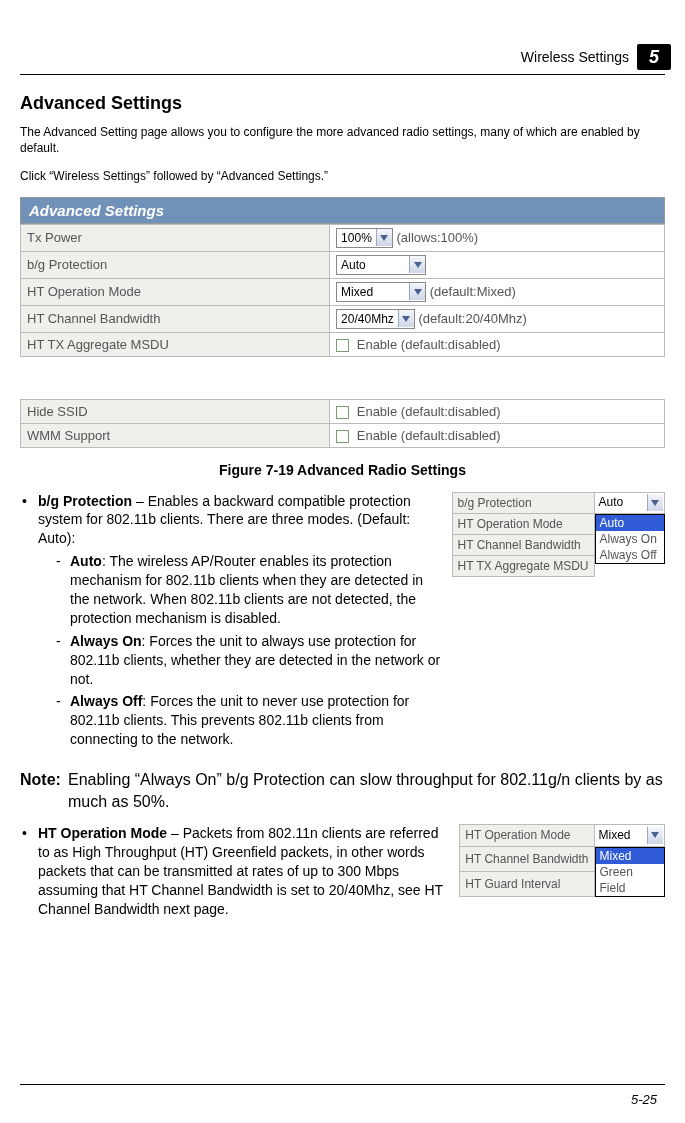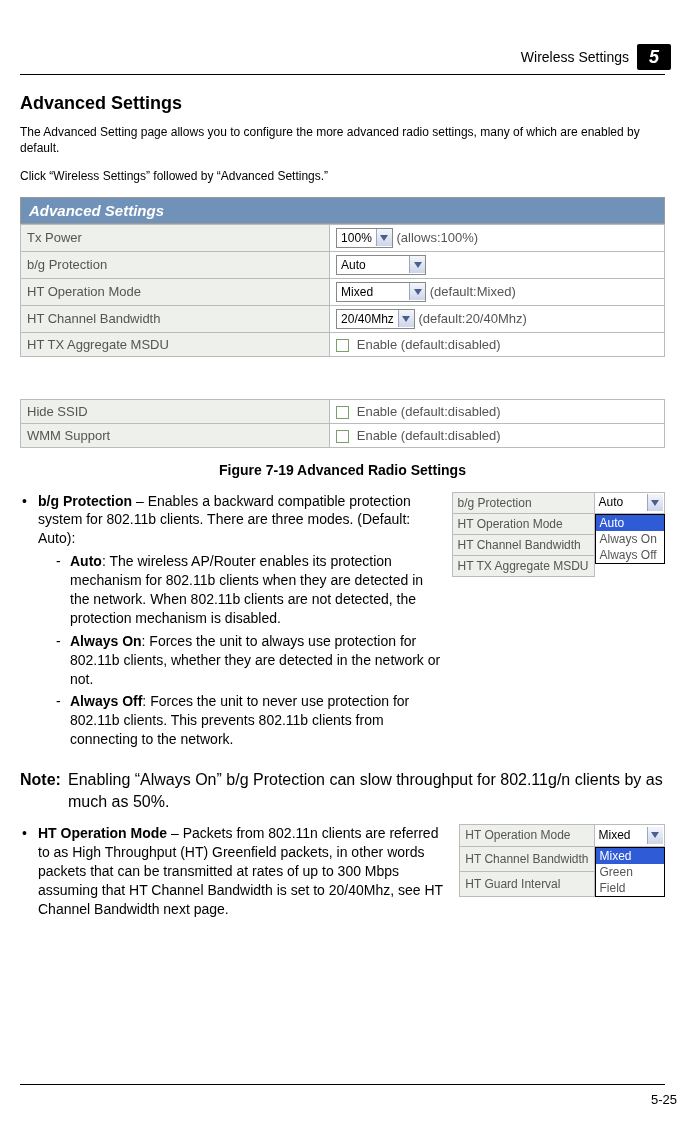--- a/index.html
+++ b/index.html
@@ -205,22 +205,23 @@
       margin: 10px 0 12px 0;
     }
     .note-label {
       font-weight: bold;
       width: 48px;
       flex-shrink: 0;
     }
     .footer {
       position: absolute;
       bottom: 16px;
-      right: 8px;
+      right: 28px;
       font-size: 13px;
+      font-style: italic;
     }
     .footer-rule {
       position: absolute;
       bottom: 38px;
       left: 20px;
       right: 20px;
       border-top: 1px solid #000;
     }
     .clearfix::after { content: ""; display: block; clear: both; }
   </style>

